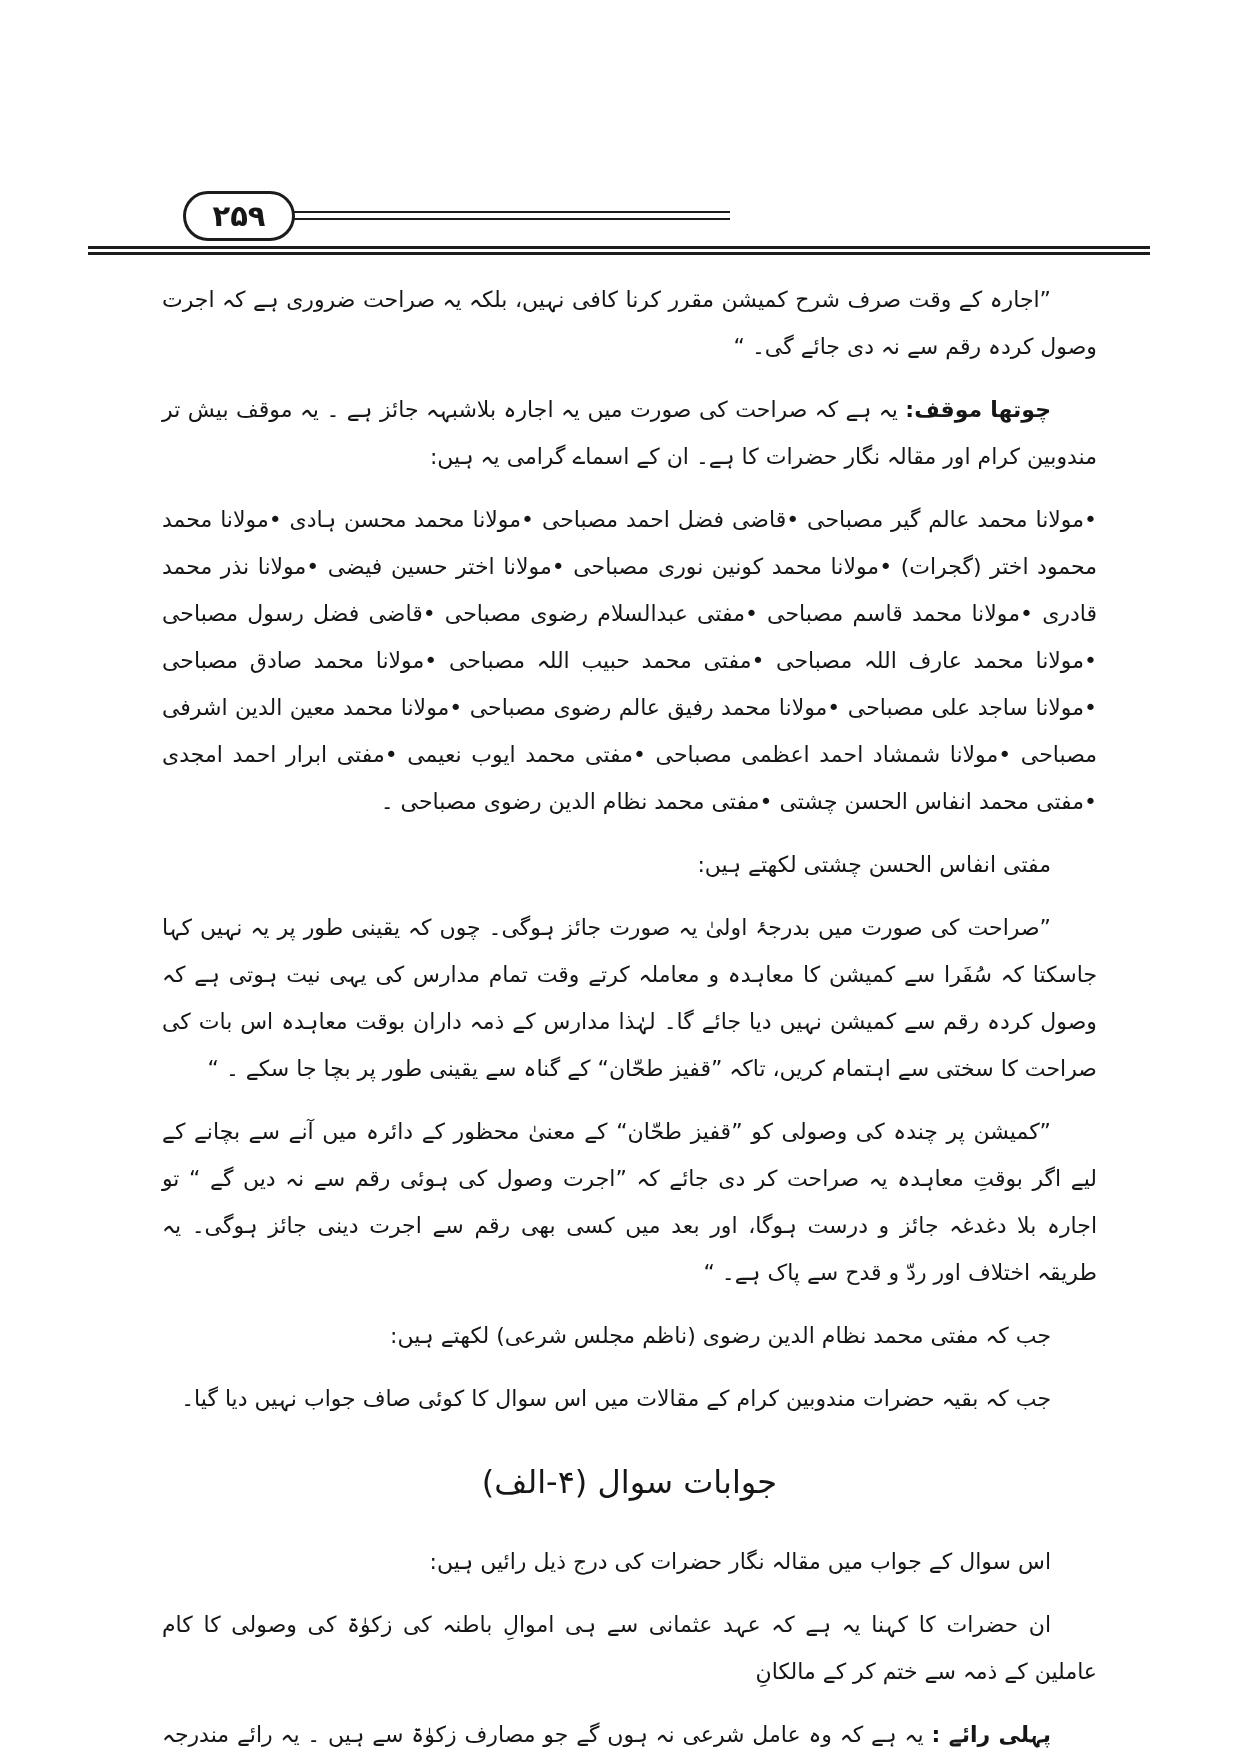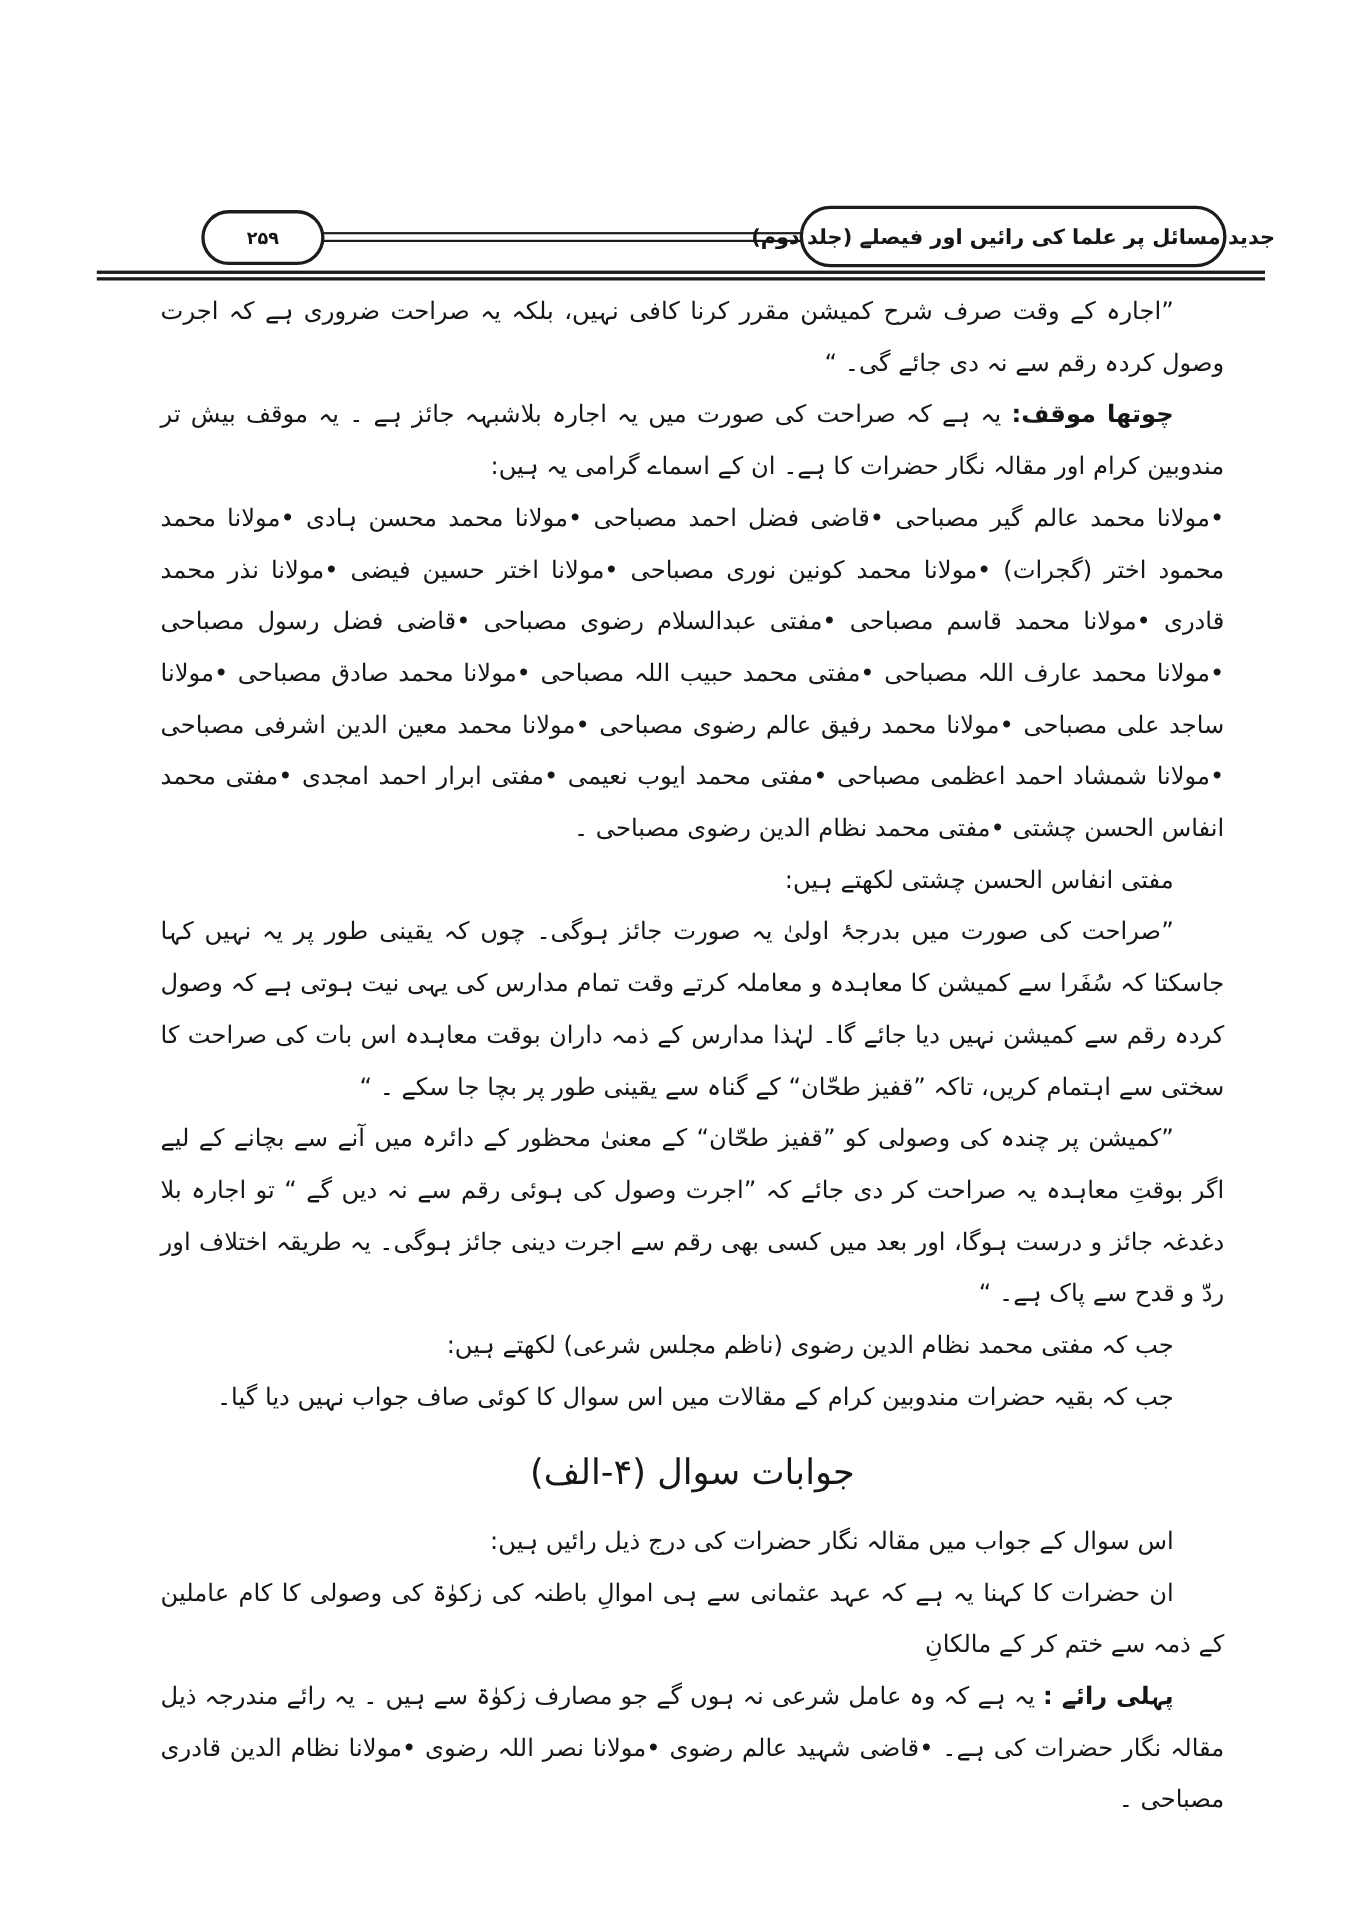--- a/index.html
+++ b/index.html
@@ -17,42 +17,42 @@
     position:absolute;
     border:3px solid #1c1c1c;
     border-radius:30px;
     background:#fff;
     box-sizing:border-box;
     display:flex;align-items:center;justify-content:center;
     z-index:2;
   }
   .pill-left{left:183px;top:191px;width:112px;height:50px;}
   .pill-right{left:727px;top:187px;width:388px;height:56px;}
-  .page-num{font-size:16px;font-weight:bold;letter-spacing:2px;text-align:right;}
+  .page-num{font-size:29px;font-weight:bold;letter-spacing:2px;text-align:right;}
   .book-title{font-size:19px;font-weight:bold;direction:rtl;white-space:nowrap;}
   .hdr-connector{
     position:absolute;left:292px;top:211px;width:438px;height:9px;
     border-top:2.5px solid #1c1c1c;border-bottom:2.5px solid #1c1c1c;
     box-sizing:border-box;z-index:1;
   }
   .hdr-rule{
     position:absolute;left:88px;top:246px;width:1062px;height:9px;
     border-top:3px solid #1c1c1c;border-bottom:3px solid #1c1c1c;
     box-sizing:border-box;
   }
   
   .body-text{
     position:absolute;
     right:127px;top:260px;width:967px;
     direction:rtl;
     text-align:justify;
     font-size:22px;
     line-height:47px;
   }
-  .para{margin:0;padding:0;}
+  .para{margin:16px;padding:0;}
   .para.indent{text-indent:46px;}
   .b{font-weight:bold;}
   .section-heading{
     text-align:center;
     font-weight:normal;
     font-size:32px;
     line-height:60px;
     padding:14px 0 10px 0;
   }
 </style>
@@ -60,23 +60,20 @@
 <body>
 
 <div class="page">
 
   <div class="hdr-connector"></div>
 
   <div class="hdr-pill pill-left">
     <span class="page-num">۲۵۹</span>
   </div>
 
-  <div class="hdr-pill pill-right">
-    <span class="book-title">جدید مسائل پر علما کی رائیں اور فیصلے (جلد دوم)</span>
-  </div>
 
   <div class="hdr-rule"></div>
 
   <div class="body-text">
 
     <p class="para indent"><span></span><span class="b"></span><span>”اجارہ کے وقت صرف شرح کمیشن مقرر کرنا کافی نہیں، بلکہ یہ صراحت ضروری ہے کہ اجرت وصول کردہ رقم سے نہ دی جائے گی۔ “</span></p>
 
     <p class="para indent"><span></span><span class="b">چوتھا موقف:</span><span> یہ ہے کہ صراحت کی صورت میں یہ اجارہ بلاشبہہ جائز ہے ۔ یہ موقف بیش تر مندوبین کرام اور مقالہ نگار حضرات کا ہے۔ ان کے اسماے گرامی یہ ہیں:</span></p>
 
     <p class="para"><span></span><span class="b"></span><span>•مولانا محمد عالم گیر مصباحی •قاضی فضل احمد مصباحی •مولانا محمد محسن ہادی •مولانا محمد محمود اختر (گجرات) •مولانا محمد کونین نوری مصباحی •مولانا اختر حسین فیضی •مولانا نذر محمد قادری •مولانا محمد قاسم مصباحی •مفتی عبدالسلام رضوی مصباحی •قاضی فضل رسول مصباحی •مولانا محمد عارف اللہ مصباحی •مفتی محمد حبیب اللہ مصباحی •مولانا محمد صادق مصباحی •مولانا ساجد علی مصباحی •مولانا محمد رفیق عالم رضوی مصباحی •مولانا محمد معین الدین اشرفی مصباحی •مولانا شمشاد احمد اعظمی مصباحی •مفتی محمد ایوب نعیمی •مفتی ابرار احمد امجدی •مفتی محمد انفاس الحسن چشتی •مفتی محمد نظام الدین رضوی مصباحی ۔</span></p>

